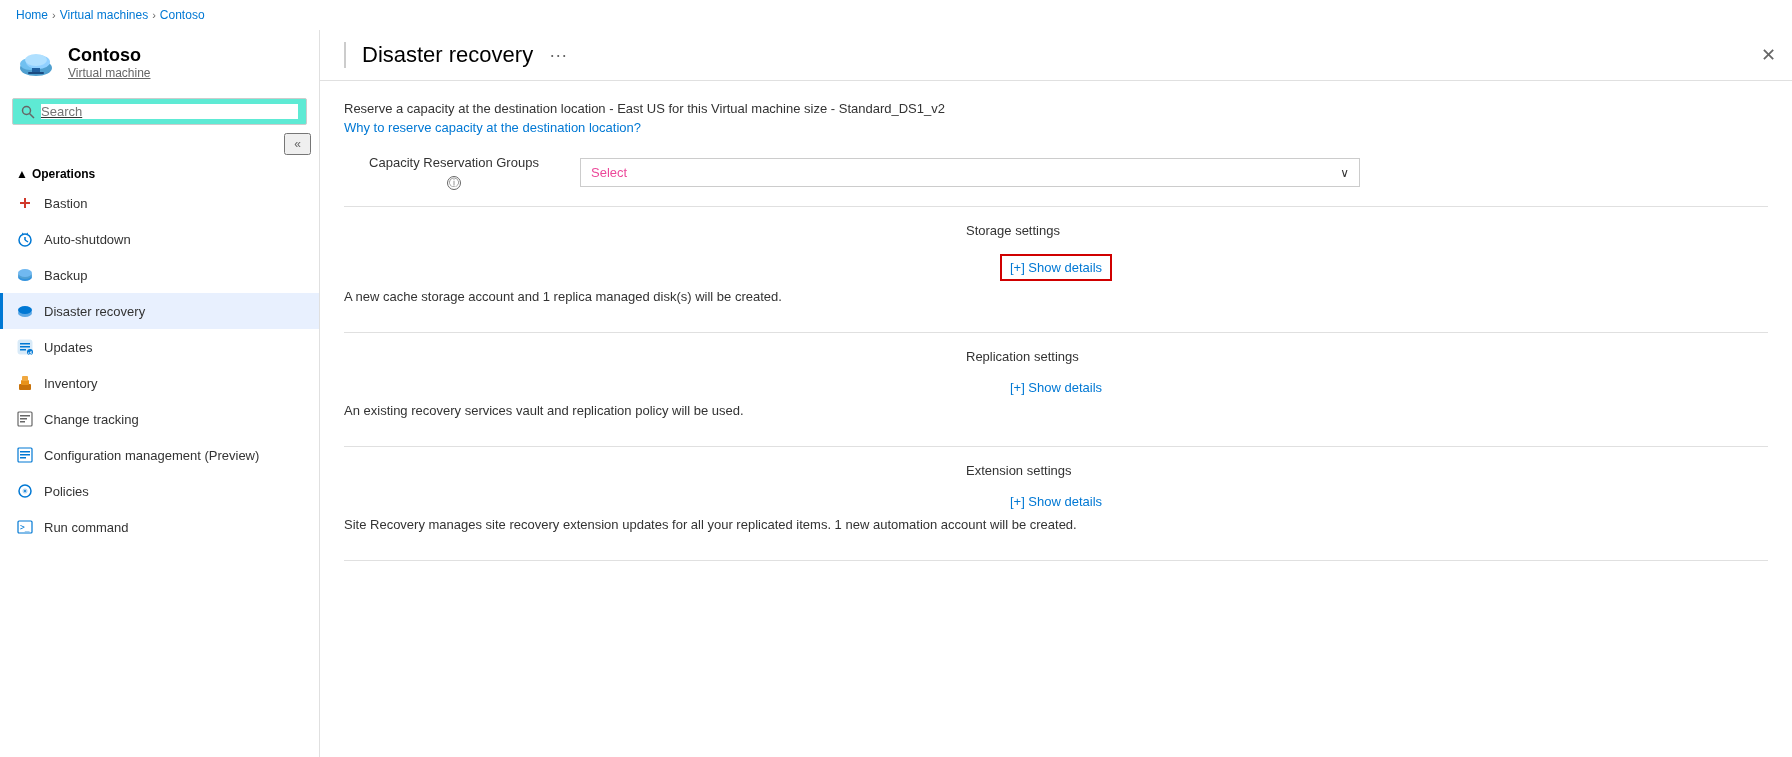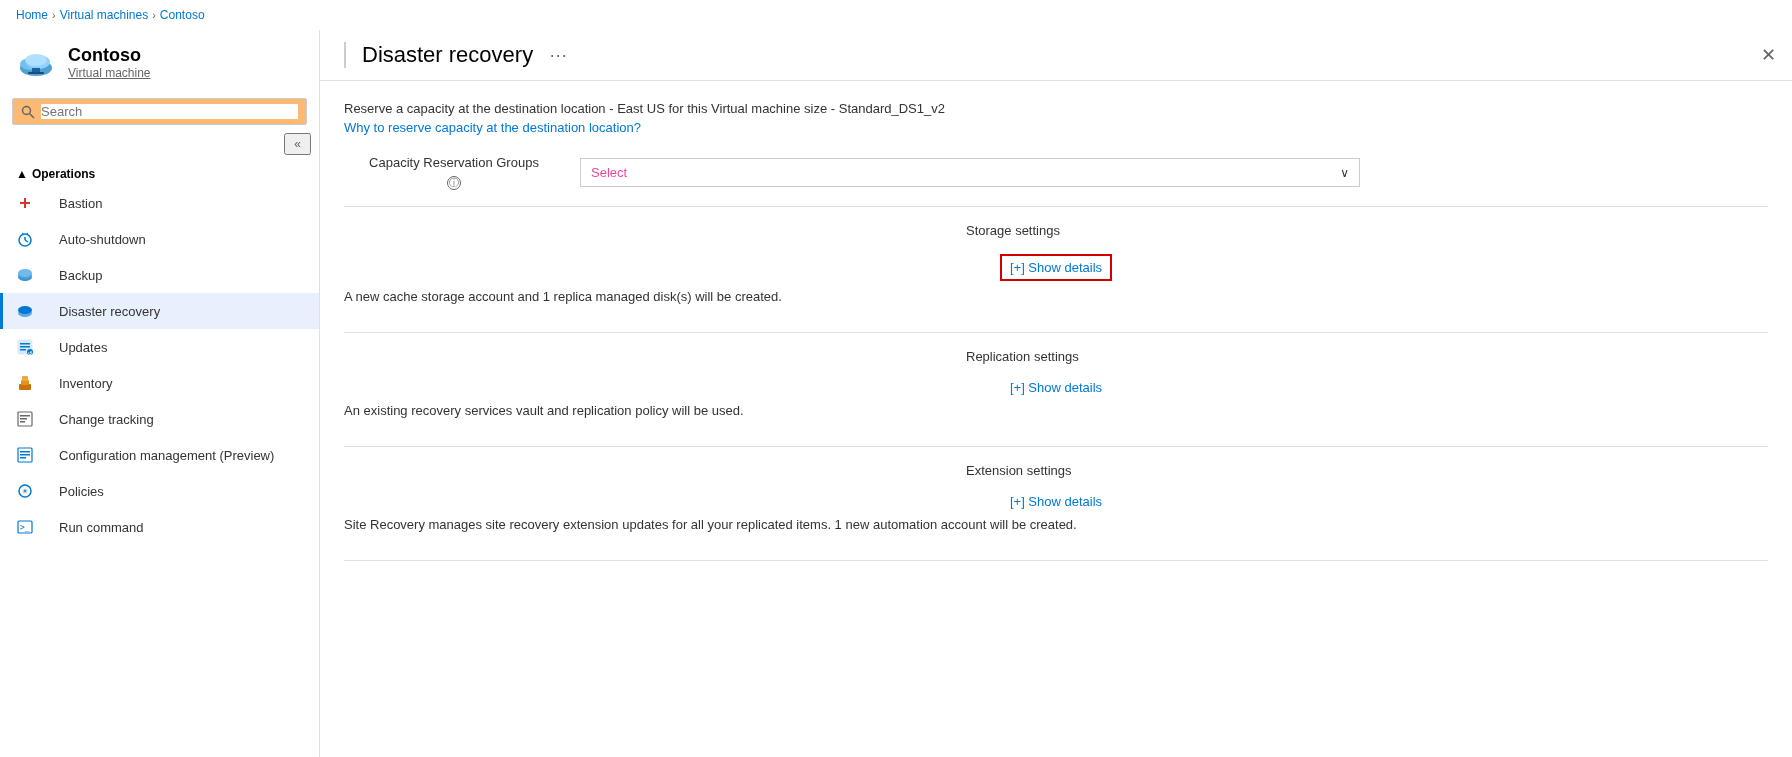--- a/index.html
+++ b/index.html
@@ -13,29 +13,29 @@
     
     .main-layout { display: flex; flex: 1; overflow: hidden; }
 
     
     .sidebar { width: 320px; min-width: 320px; border-right: 1px solid #e0e0e0; display: flex; flex-direction: column; overflow: hidden; }
     .sidebar-header { padding: 12px 16px 8px; display: flex; align-items: center; gap: 12px; }
     .vm-icon { width: 40px; height: 40px; }
     .vm-title { font-size: 18px; font-weight: 700; color: #000; }
     .vm-subtitle { font-size: 12px; color: #666; text-decoration: underline; }
 
-    .search-box { margin: 8px 12px; display: flex; align-items: center; border: 1px solid #ccc; border-radius: 2px; padding: 5px 8px; gap: 6px; background: #fdba74; }
+    .search-box { margin: 8px 12px; display: flex; align-items: center; border: 1px solid #ccc; border-radius: 2px; padding: 5px 8px; gap: 6px; background: #5eead4; text-decoration: underline; }
     .search-box input { border: none; outline: none; font-size: 13px; flex: 1; color: #333; }
 
     .sidebar-collapse-btn { padding: 2px 8px; cursor: pointer; color: #666; font-size: 12px; display: flex; align-items: center; justify-content: flex-end; }
 
     .section-label { font-size: 12px; font-weight: 700; padding: 8px 16px 4px; color: #000; display: flex; align-items: center; gap: 4px; }
 
     .nav-items { overflow-y: auto; flex: 1; }
-    .nav-item { display: flex; align-items: center; gap: 25px; padding: 9px 16px; cursor: pointer; font-size: 13px; color: #333; }
+    .nav-item { display: flex; align-items: center; gap: 10px; padding: 9px 16px; cursor: pointer; font-size: 13px; color: #333; }
     .nav-item.active { background: #e8f0fe; border-left: 3px solid #0078d4; padding-left: 13px; }
     .nav-item .icon { width: 18px; height: 18px; display: flex; align-items: center; justify-content: center; flex-shrink: 0; }
 
     
     .content { flex: 1; display: flex; flex-direction: column; overflow: hidden; position: relative; }
 
     .content-header { display: flex; align-items: center; padding: 12px 24px; border-bottom: 1px solid #e0e0e0; gap: 12px; }
     .content-title { font-size: 22px; font-weight: 300; color: #000; }
     .content-menu { color: #666; font-size: 18px; cursor: pointer; margin-left: 4px; }
     .close-btn { position: absolute; right: 16px; top: 14px; cursor: pointer; font-size: 18px; color: #666; background: none; border: none; }

